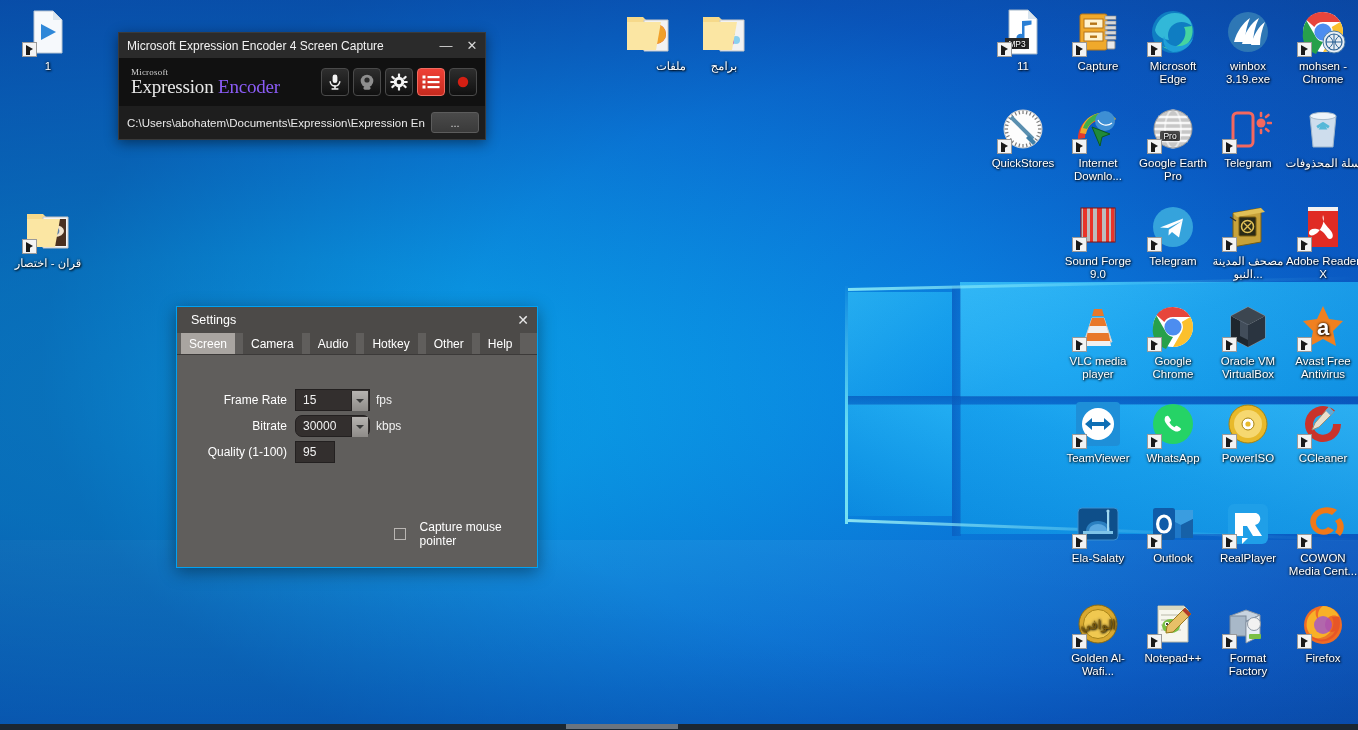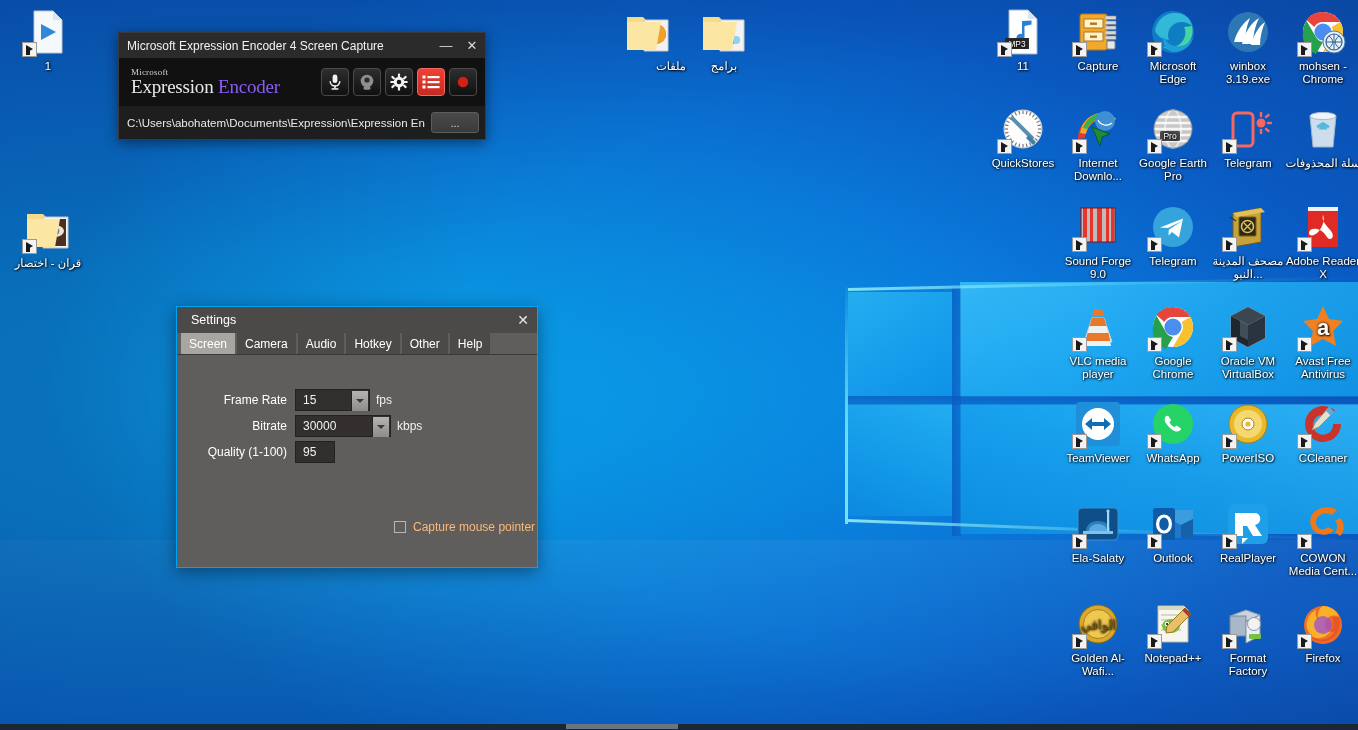--- a/index.html
+++ b/index.html
@@ -220,21 +220,21 @@
     display:flex; align-items:stretch;
     background:#605e5c;
     padding-left:4px;
     border-bottom:1px solid #3c3a39;
   }
   .stab {
     padding: 0 8px;
     display:flex; align-items:center;
     font-size:12px; color:#ffffff;
     background:#4c4a48;
-    margin-right:2px;
+    margin-right:8px;
     cursor:pointer;
   }
   .stab.active { background:#a9a5a1; color:#ffffff; }
   #set-body { position:relative; height: 176px; text-decoration: underline; }
   .frow {
     position:absolute; display:flex; align-items:center;
   }
   .flabel {
     width:118px; text-align:right; padding-right:8px;
     font-size:12px; color:#ffffff;
@@ -253,22 +253,22 @@
     display:flex; align-items:center; justify-content:center;
   }
   .ddl .chev {
     width:0; height:0;
     border-left:4px solid transparent;
     border-right:4px solid transparent;
     border-top:4px solid #3a3a3a;
   }
   #cbrow {
     position:absolute; left:217px; top:165px;
-    display:flex; align-items:center; gap:7px;
-    font-size:12px; color:#fdba74;
+    display:flex; align-items:center; gap:14px;
+    font-size:12px; color:#ffffff;
   }
   .cbox {
     width:12px; height:12px;
     background:#605e5c;
     border:1px solid #b9b6b3;
   }
   #set-footer {
     position:absolute; left:0; bottom:0; width:100%;
     height:36px;
     border-top:1px solid #4a4846;
@@ -793,21 +793,21 @@
           <span class="val">15</span>
           <span class="ddl">
               <i class="chev"></i>
             </span>
         </div>
         <span style="margin-left:6px;font-size:12px;">fps</span>
       </div>
 
       <div class="frow" style="left:0; top:60px;">
         <span class="flabel">Bitrate</span>
-        <div class="fctl" style="width:96px;">
+        <div class="fctl" style="width:75px;border-radius:7px;">
           <span class="val">30000</span>
           <span class="ddl">
               <i class="chev"></i>
             </span>
         </div>
         <span style="margin-left:6px;font-size:12px;">kbps</span>
       </div>
 
       <div class="frow" style="left:0; top:86px;">
         <span class="flabel">Quality (1-100)</span>

